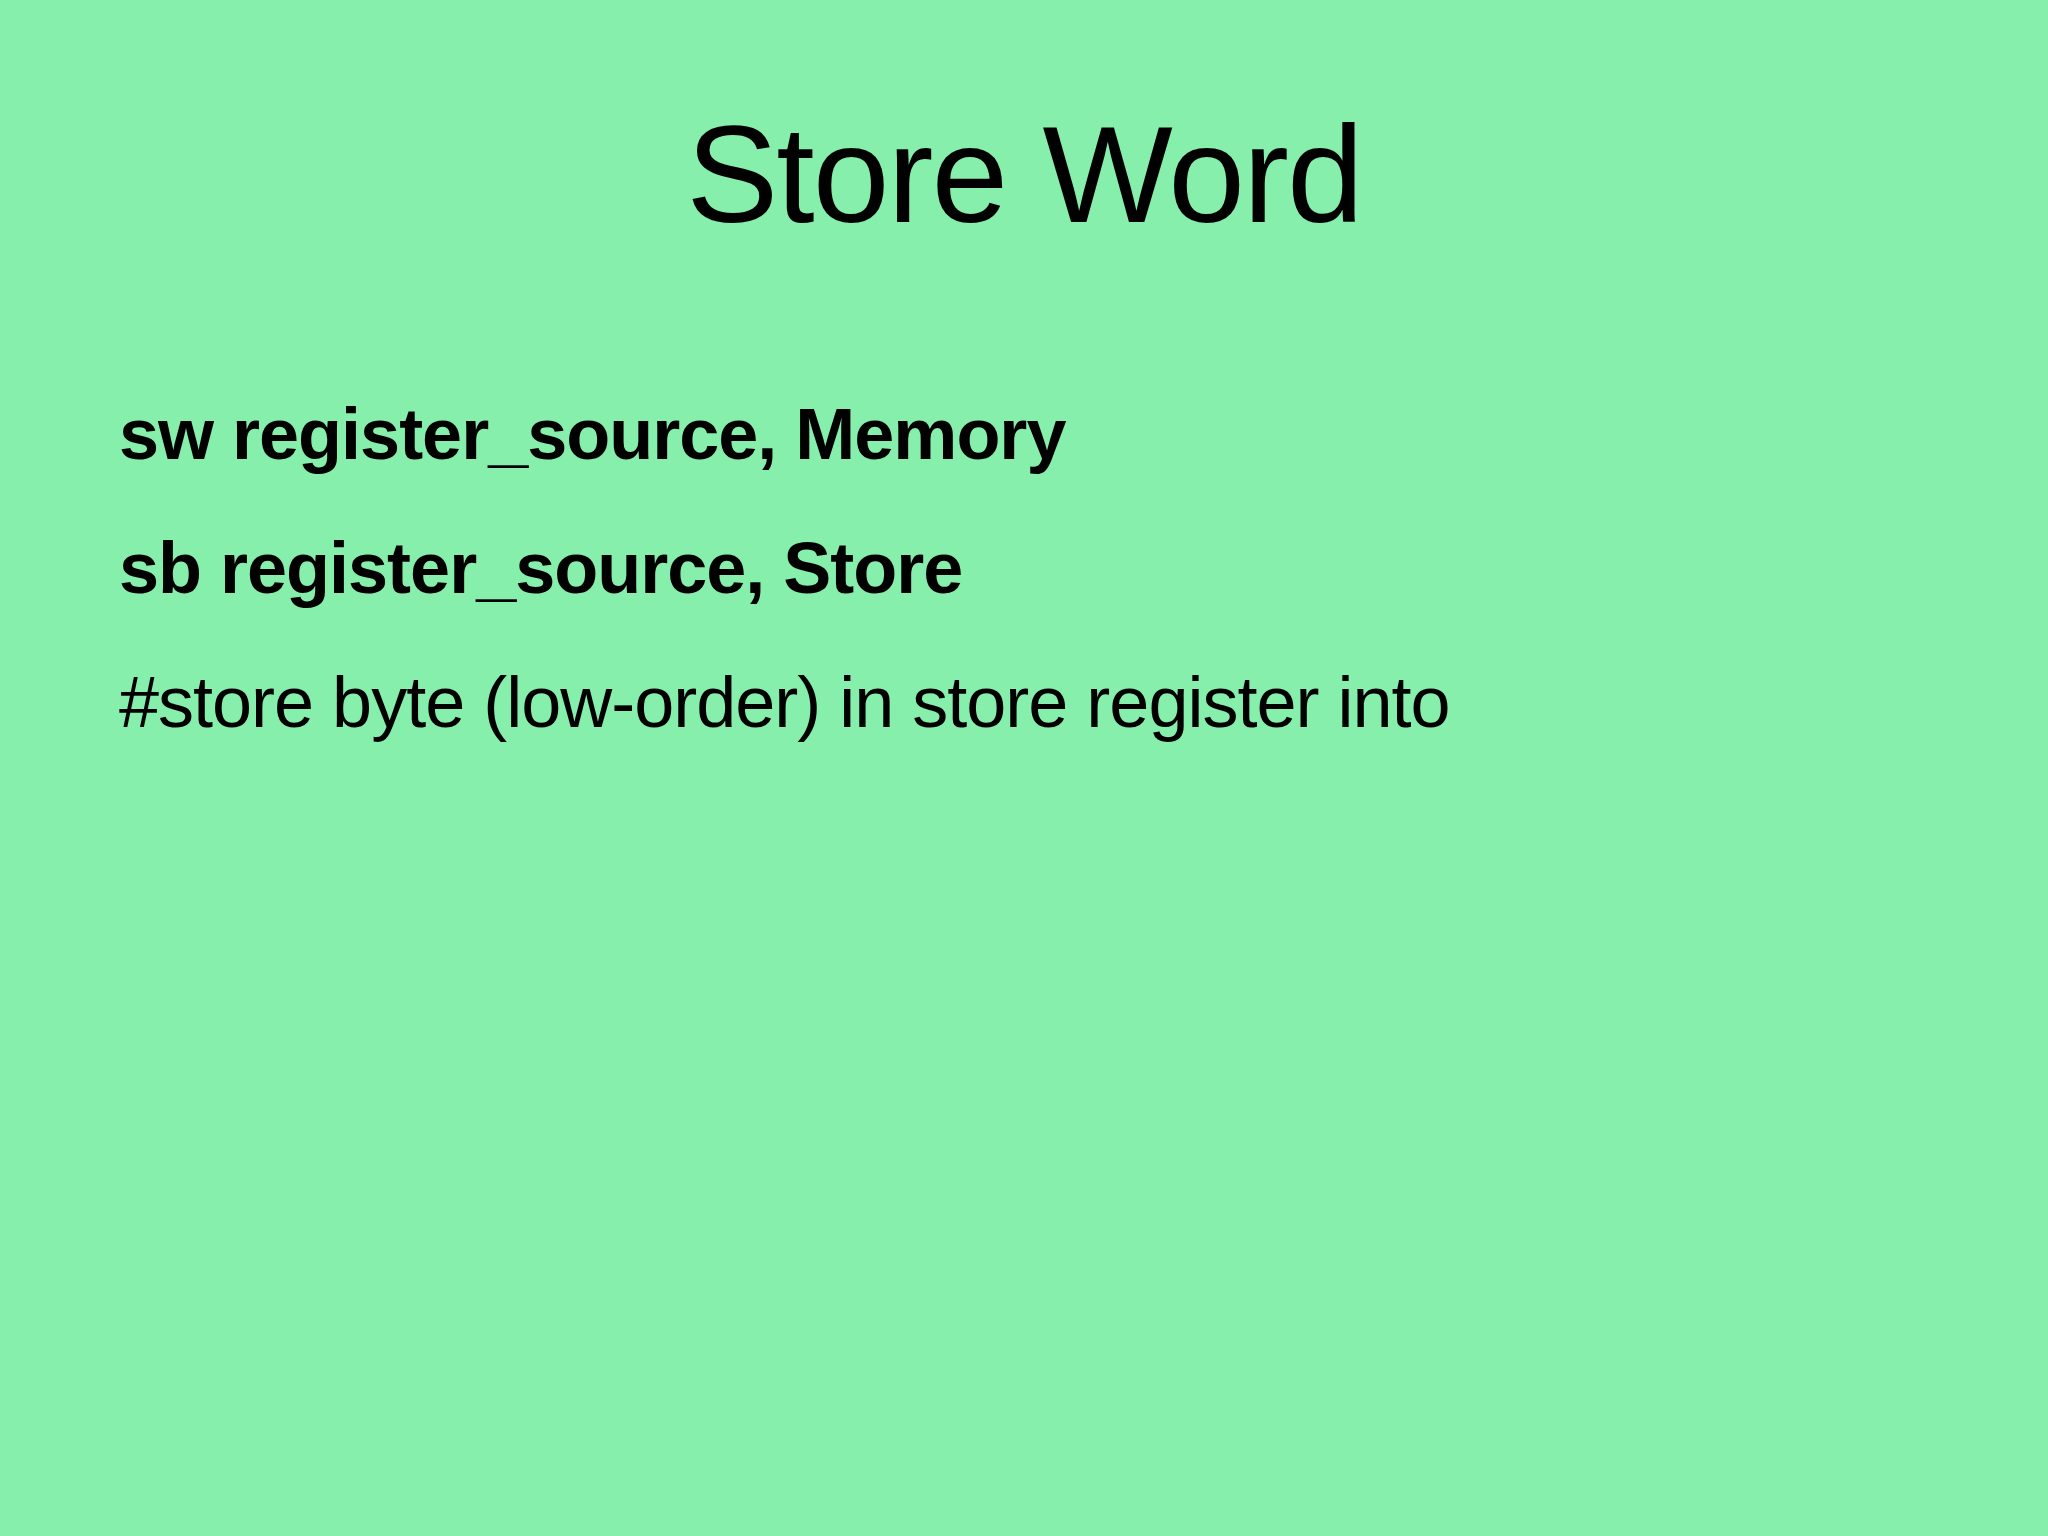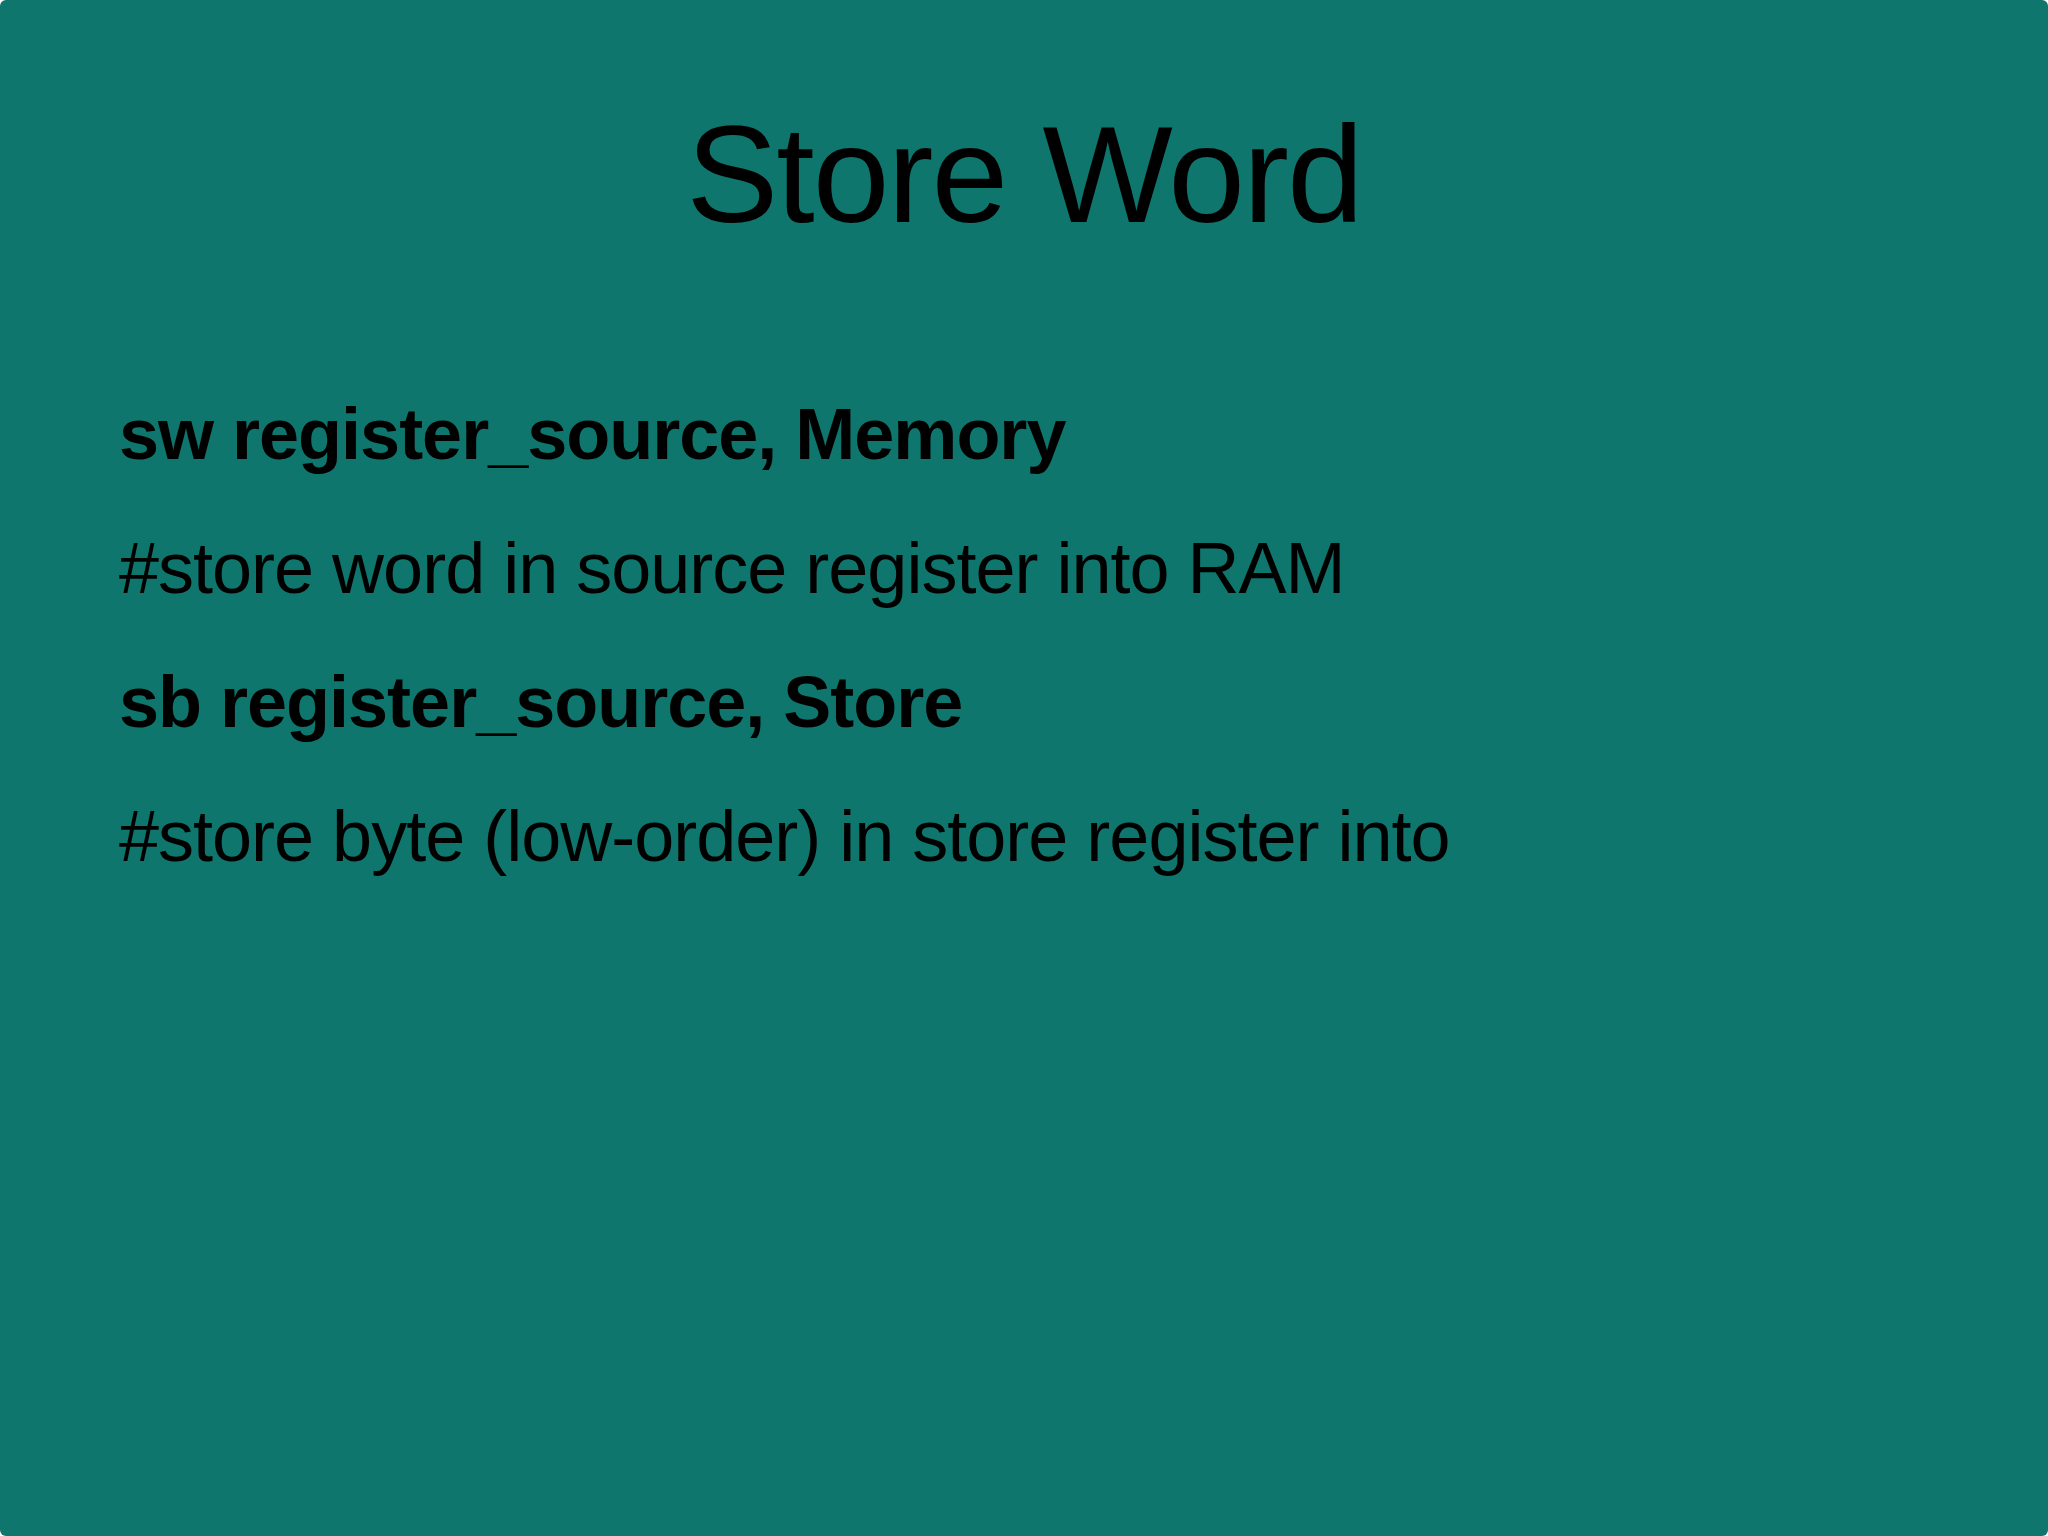--- a/index.html
+++ b/index.html
@@ -11,22 +11,21 @@
     height: 1536px;
     background: #ffffff;
     font-family: "Liberation Sans", sans-serif;
     color: #000000;
     overflow: hidden;
     position: relative;
   }
   .slide {
     position: absolute;
     inset: 0;
-    background: #0f766e;
-    border-radius: 6px;
+    background: #86efac;
   }
   .slide-title {
     position: absolute;
     top: 92px;
     left: 0;
     width: 100%;
     text-align: center;
     font-size: 138px;
     font-weight: 400;
     line-height: 1.2;
@@ -54,17 +53,16 @@
   }
 </style>
 </head>
 <body style="background: rgb(255, 255, 255); color: rgb(0, 0, 0);">
 
 <div class="slide">
   <div class="slide-title">Store Word</div>
 
   <div class="body-text">
     <div class="line bold">sw register_source, Memory</div>
-    <div class="line para-start">#store word in source register into RAM</div>
     <div class="line bold para-start">sb register_source, Store</div>
     <div class="line para-start">#store byte (low-order) in store register into</div>
   </div>
 </div>
 
 </body></html>

